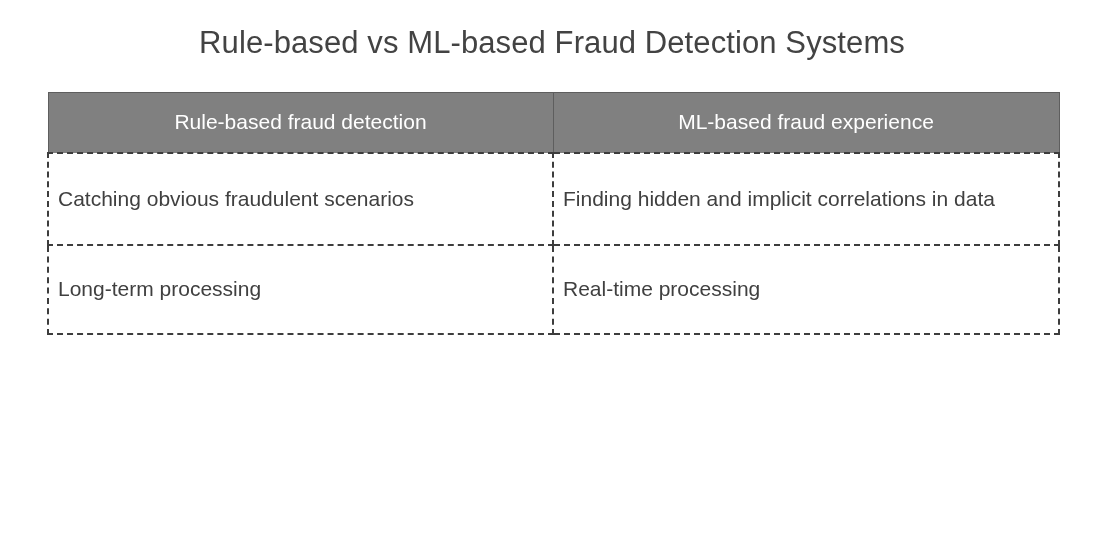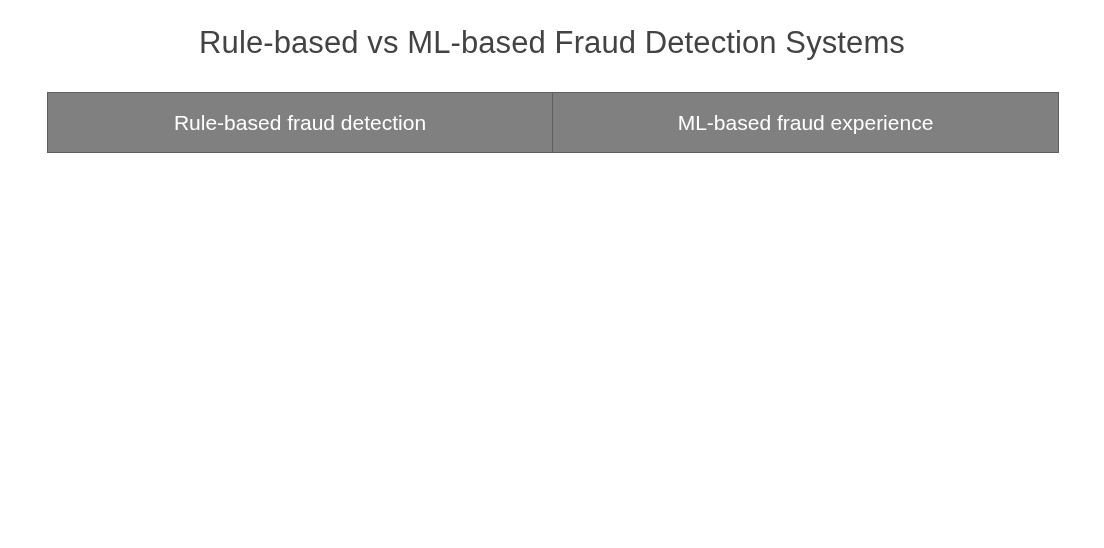--- a/index.html
+++ b/index.html
@@ -92,16 +92,32 @@
       <col class="col-left">
       <col class="col-right">
     </colgroup>
     <thead>
       <tr>
         <th class="th-left">Rule-based fraud detection</th>
         <th class="th-right">ML-based fraud experience</th>
       </tr>
     </thead>
     <tbody>
+      <tr class="row-h92">
+        <td>
+          <span class="cell-text">Catching obvious fraudulent scenarios</span>
+        </td>
+        <td>
+          <span class="cell-text">Finding hidden and implicit correlations in data</span>
+        </td>
+      </tr>
+      <tr class="row-h89">
+        <td>
+          <span class="cell-text">Long-term processing</span>
+        </td>
+        <td>
+          <span class="cell-text">Real-time processing</span>
+        </td>
+      </tr>
     </tbody>
   </table>
 
 </div>
 
 </body></html>

